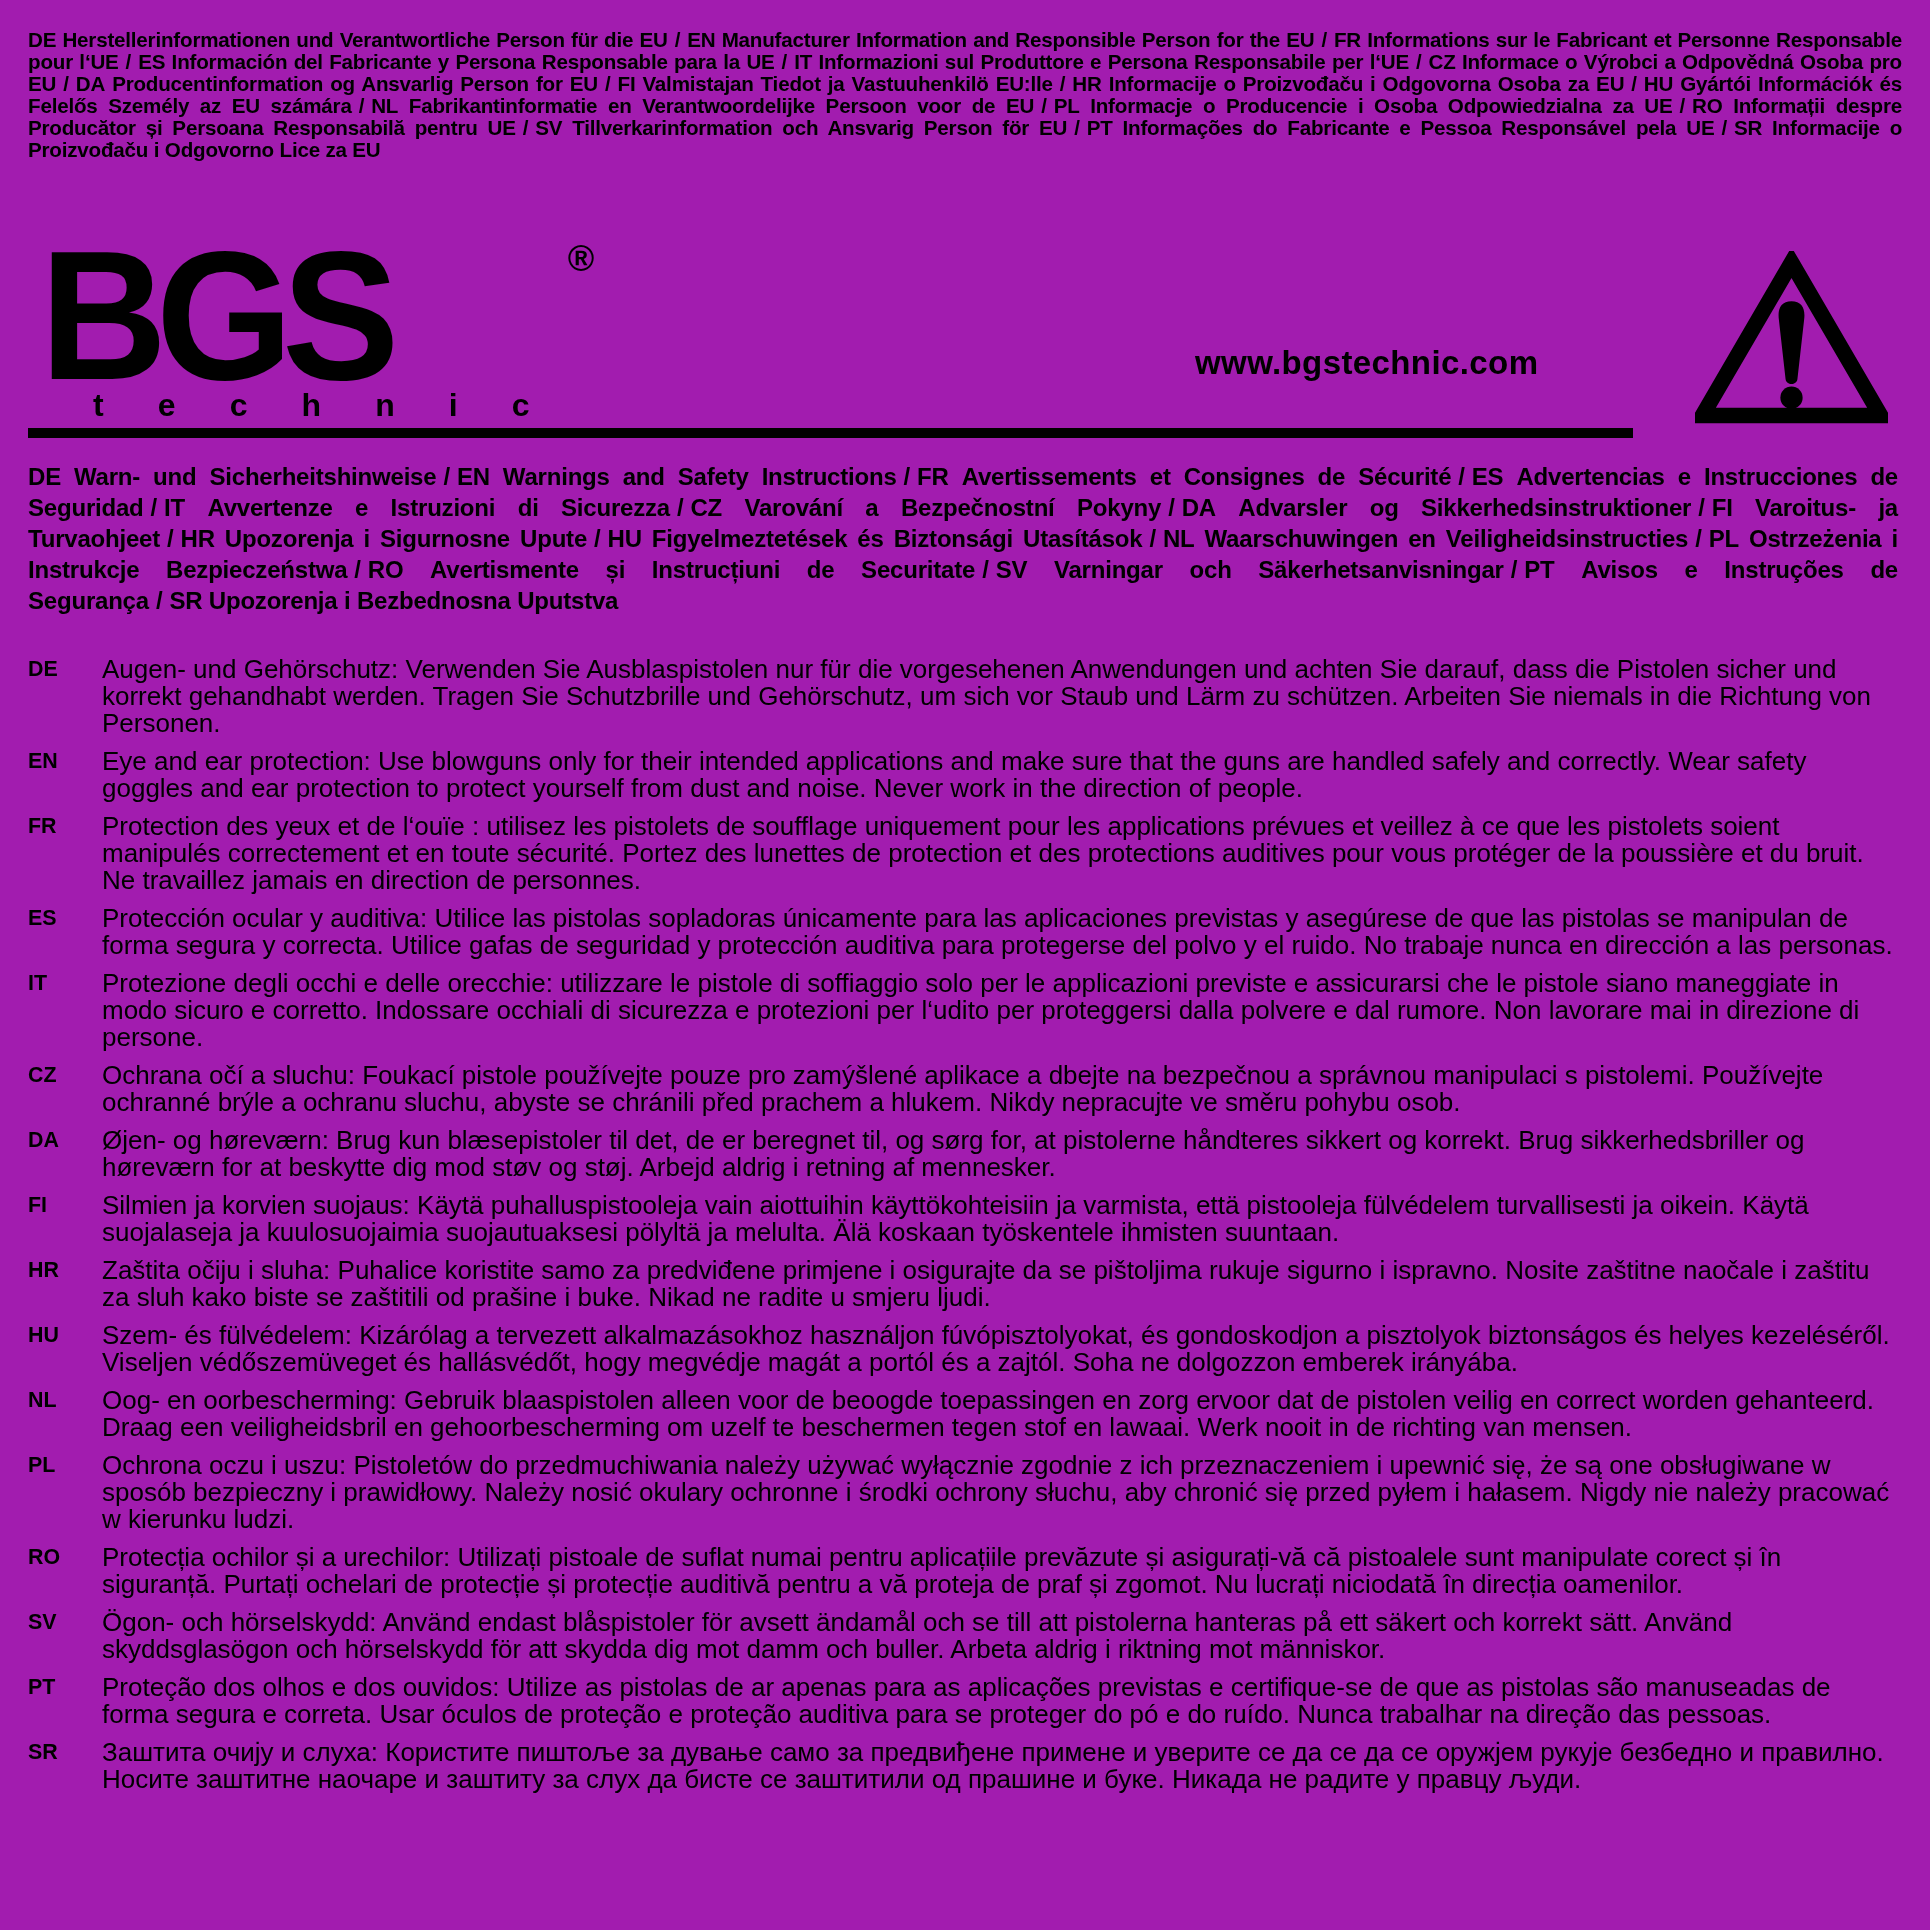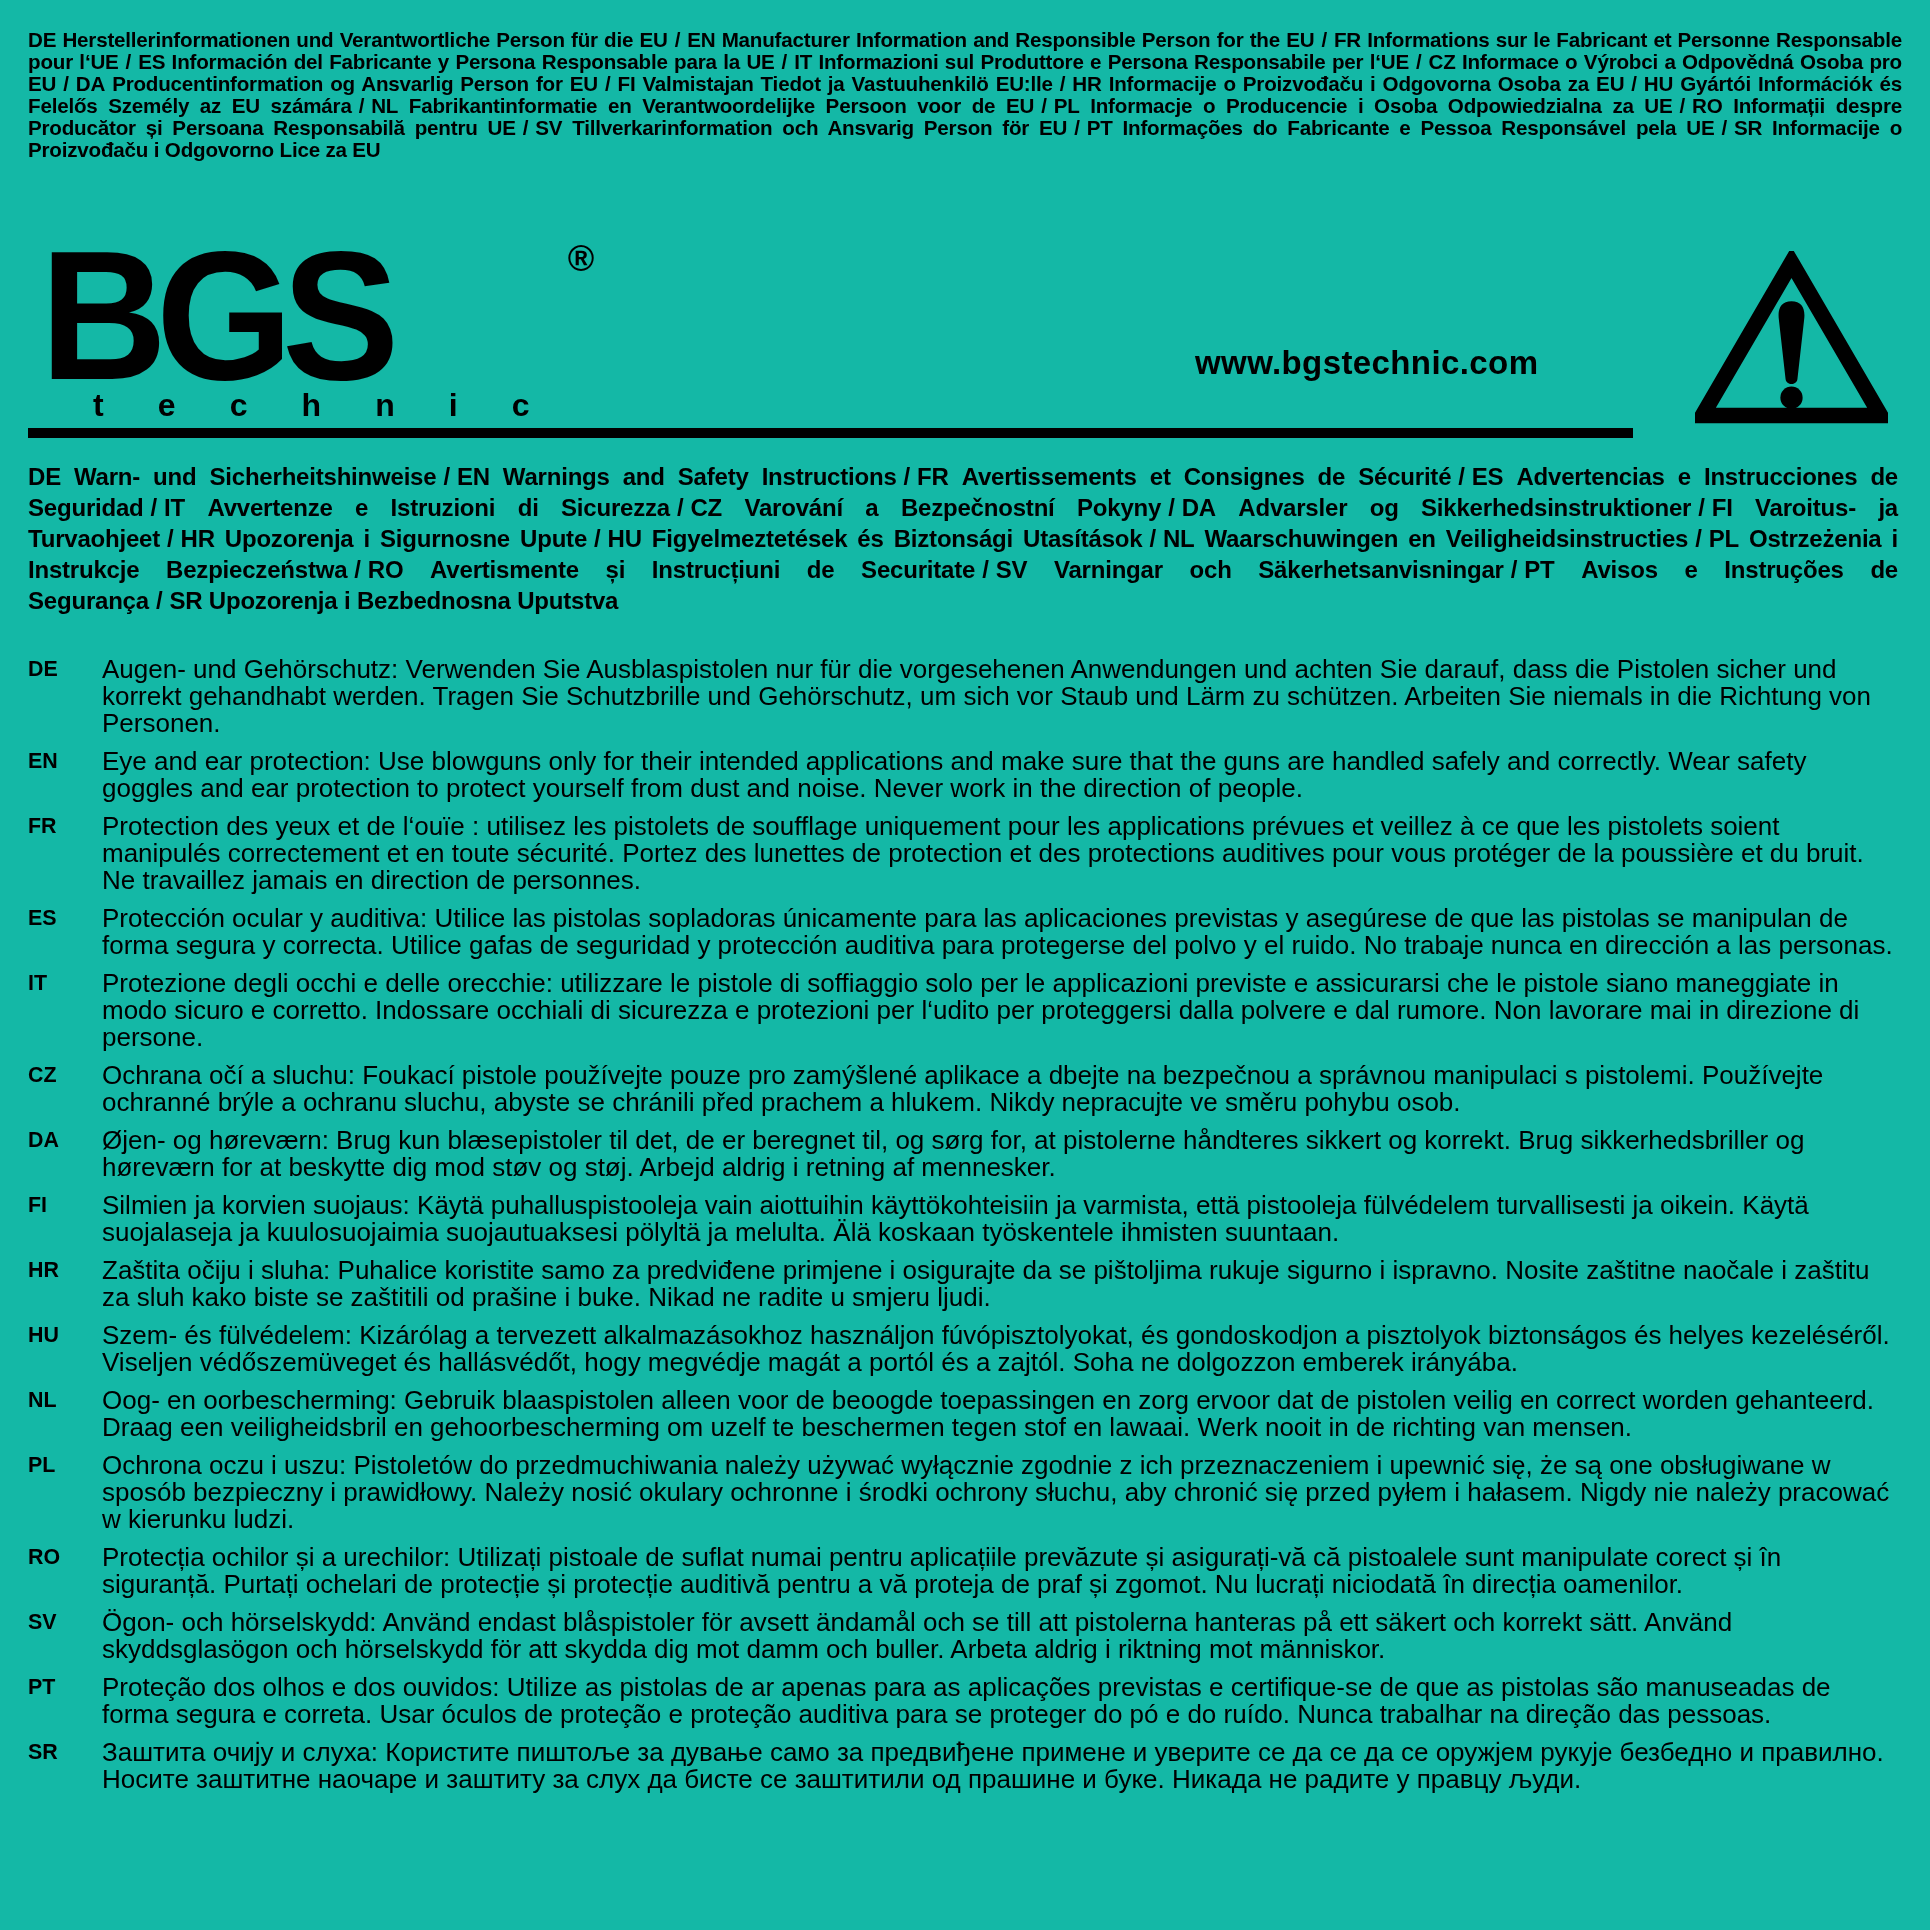--- a/index.html
+++ b/index.html
@@ -1,19 +1,19 @@
 <!DOCTYPE html>
 <html style="font-size:12.5px"><head>
 <meta charset="utf-8">
 <style>
   html,body{margin:0;padding:0;background:#ffffff;}
   .page{
     position:relative;
     width:1930px;height:1930px;
-    background:#14b8a6;
+    background:#a21caf;
     color:#000000;
     font-family:"Liberation Sans", sans-serif;
     box-sizing:border-box;
     padding:23px 28px 0 28px;
     overflow:hidden;
   }
   
   .mfr-header{
     margin:6.2px 0 0 0;
     font-size:20.6px;

